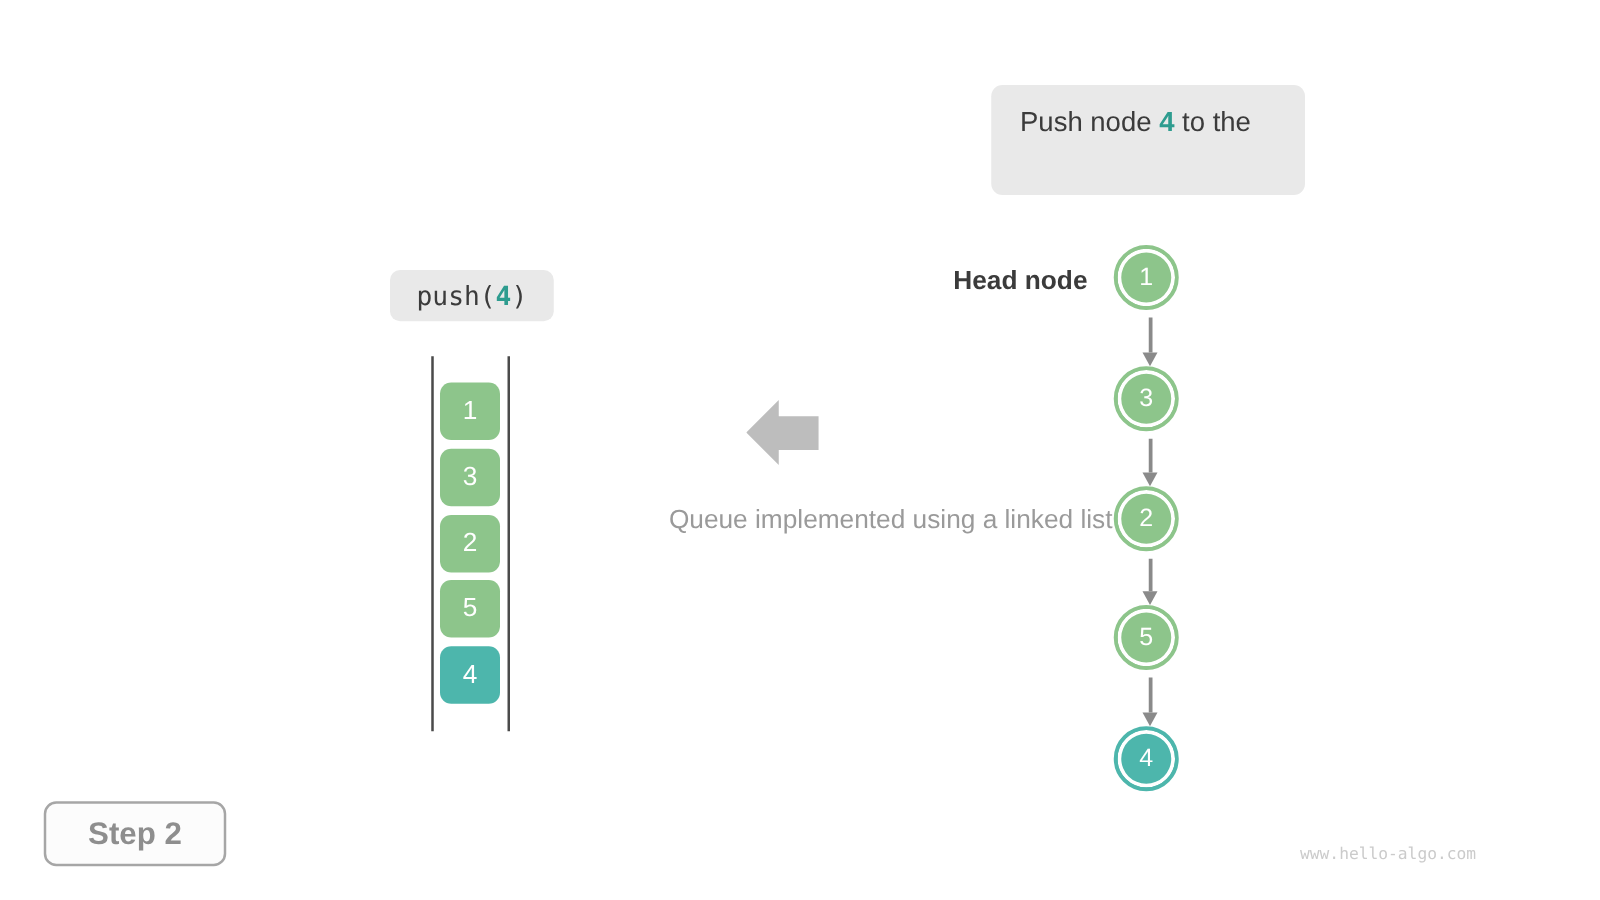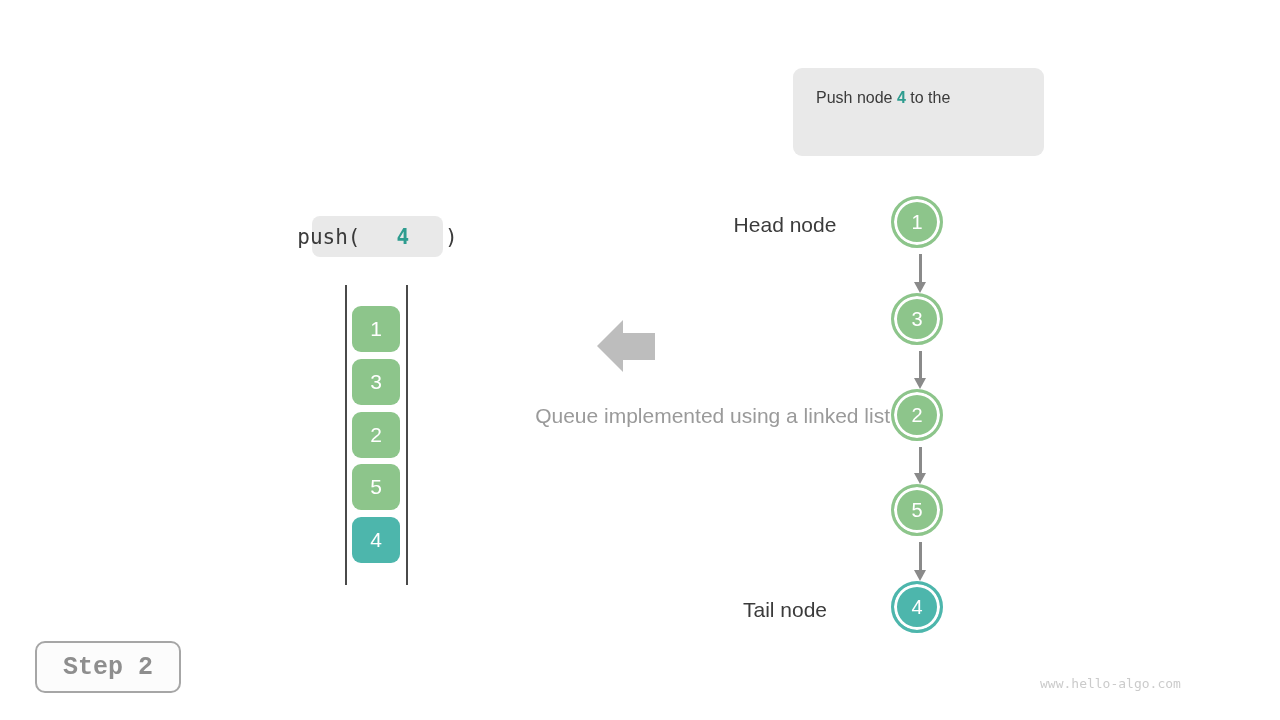--- a/index.html
+++ b/index.html
@@ -16,27 +16,27 @@
     --step-border:#A6A6A6;
     --watermark:#CBCBCB;
   }
   *{margin:0;padding:0;box-sizing:border-box;}
   body{background:#fff;font-family:"Liberation Sans", sans-serif;}
   .canvas{position:relative;width:1280px;height:720px;background:#fff;overflow:hidden;}
 
   
   .tooltip{position:absolute;left:793px;top:68px;width:251px;height:88px;
     background:var(--badge-bg);border-radius:9px;color:var(--dark-text);
-    font-size:16px;line-height:29px;padding:15px 0 0 23px;}
+    font-size:22px;line-height:29px;padding:15px 0 0 23px;}
   .hl{color:var(--teal-text);font-weight:bold;}
 
   
   .op-badge{position:absolute;left:312px;top:216px;width:131px;height:41px;
     background:var(--badge-bg);border-radius:8px;display:flex;align-items:center;justify-content:center;
-    font-family:"DejaVu Sans Mono", monospace;font-size:21px;color:var(--dark-text);gap:36px;}
+    font-family:"DejaVu Sans Mono", monospace;font-size:21px;color:var(--dark-text);}
 
   
   .rail{position:absolute;top:285px;width:2px;height:300px;background:var(--line-dark);}
   .rail.left{left:345px;}
   .rail.right{left:406px;}
   .stack-box{position:absolute;left:352px;width:48px;height:46px;border-radius:9px;
     display:flex;align-items:center;justify-content:center;color:#fff;font-size:21px;font-weight:500;
     background:var(--green);}
   .stack-box.teal{background:var(--teal);}
 
@@ -48,34 +48,34 @@
     color:var(--caption-gray);font-size:21px;}
 
   
   .node{position:absolute;left:891px;width:52px;height:52px;border-radius:50%;
     background:var(--green);border:3px solid var(--green);
     box-shadow:inset 0 0 0 3px #fff;
     display:flex;align-items:center;justify-content:center;
     color:#fff;font-size:20px;font-weight:500;}
   .node.teal{background:var(--teal);border-color:var(--teal);}
 
-  .node-label{position:absolute;width:170px;left:700px;text-align:center;
-    color:var(--dark-text);font-size:21px;font-weight:normal;}
+  .node-label{position:absolute;width:170px;left:700px;text-align:right;
+    color:var(--dark-text);font-size:21px;font-weight:bold;}
 
   
   .vconn{position:absolute;left:913px;width:14px;display:flex;flex-direction:column;align-items:center;}
   .vconn .line{width:3px;flex:1;background:var(--connector);}
   .vconn .head{width:0;height:0;border-left:6px solid transparent;border-right:6px solid transparent;
     border-top:11px solid var(--connector);}
 
   
   .step-badge{position:absolute;left:35px;top:641px;width:146px;height:52px;
     background:#FCFCFC;border:2px solid var(--step-border);border-radius:10px;
     display:flex;align-items:center;justify-content:center;
-    font-family:Liberation Mono, monospace;font-weight:bold;font-size:25px;color:var(--step-gray);}
+    font-family:Liberation Sans, sans-serif;font-weight:bold;font-size:25px;color:var(--step-gray);}
 
   
   .watermark{position:absolute;left:1040px;top:676px;width:200px;text-align:left;
     font-family:"DejaVu Sans Mono", monospace;font-size:13px;color:var(--watermark);}
 </style>
 </head>
 <body>
 
 <div class="canvas">
 
@@ -98,21 +98,20 @@
   <div class="stack-box" style="top:464px">5</div>
   <div class="stack-box teal" style="top:517px">4</div>
 
   <svg class="block-arrow" viewBox="0 0 58 56">
     <polygon points="0,28 26,2 26,15 58,15 58,42 26,42 26,54" fill="#BDBDBD"></polygon>
   </svg>
 
   <div class="caption">Queue implemented using a linked list</div>
 
   <div class="node-label" style="top:213px">Head node</div>
-  <div class="node-label" style="top:598px">Tail node</div>
 
   <div class="node" style="top:196px">1</div>
   <div class="node" style="top:293px">3</div>
   <div class="node" style="top:389px">2</div>
   <div class="node" style="top:484px">5</div>
   <div class="node teal" style="top:581px">4</div>
 
   <div class="vconn" style="top:254px;height:39px">
     <div class="line"></div>
     <div class="head"></div>

